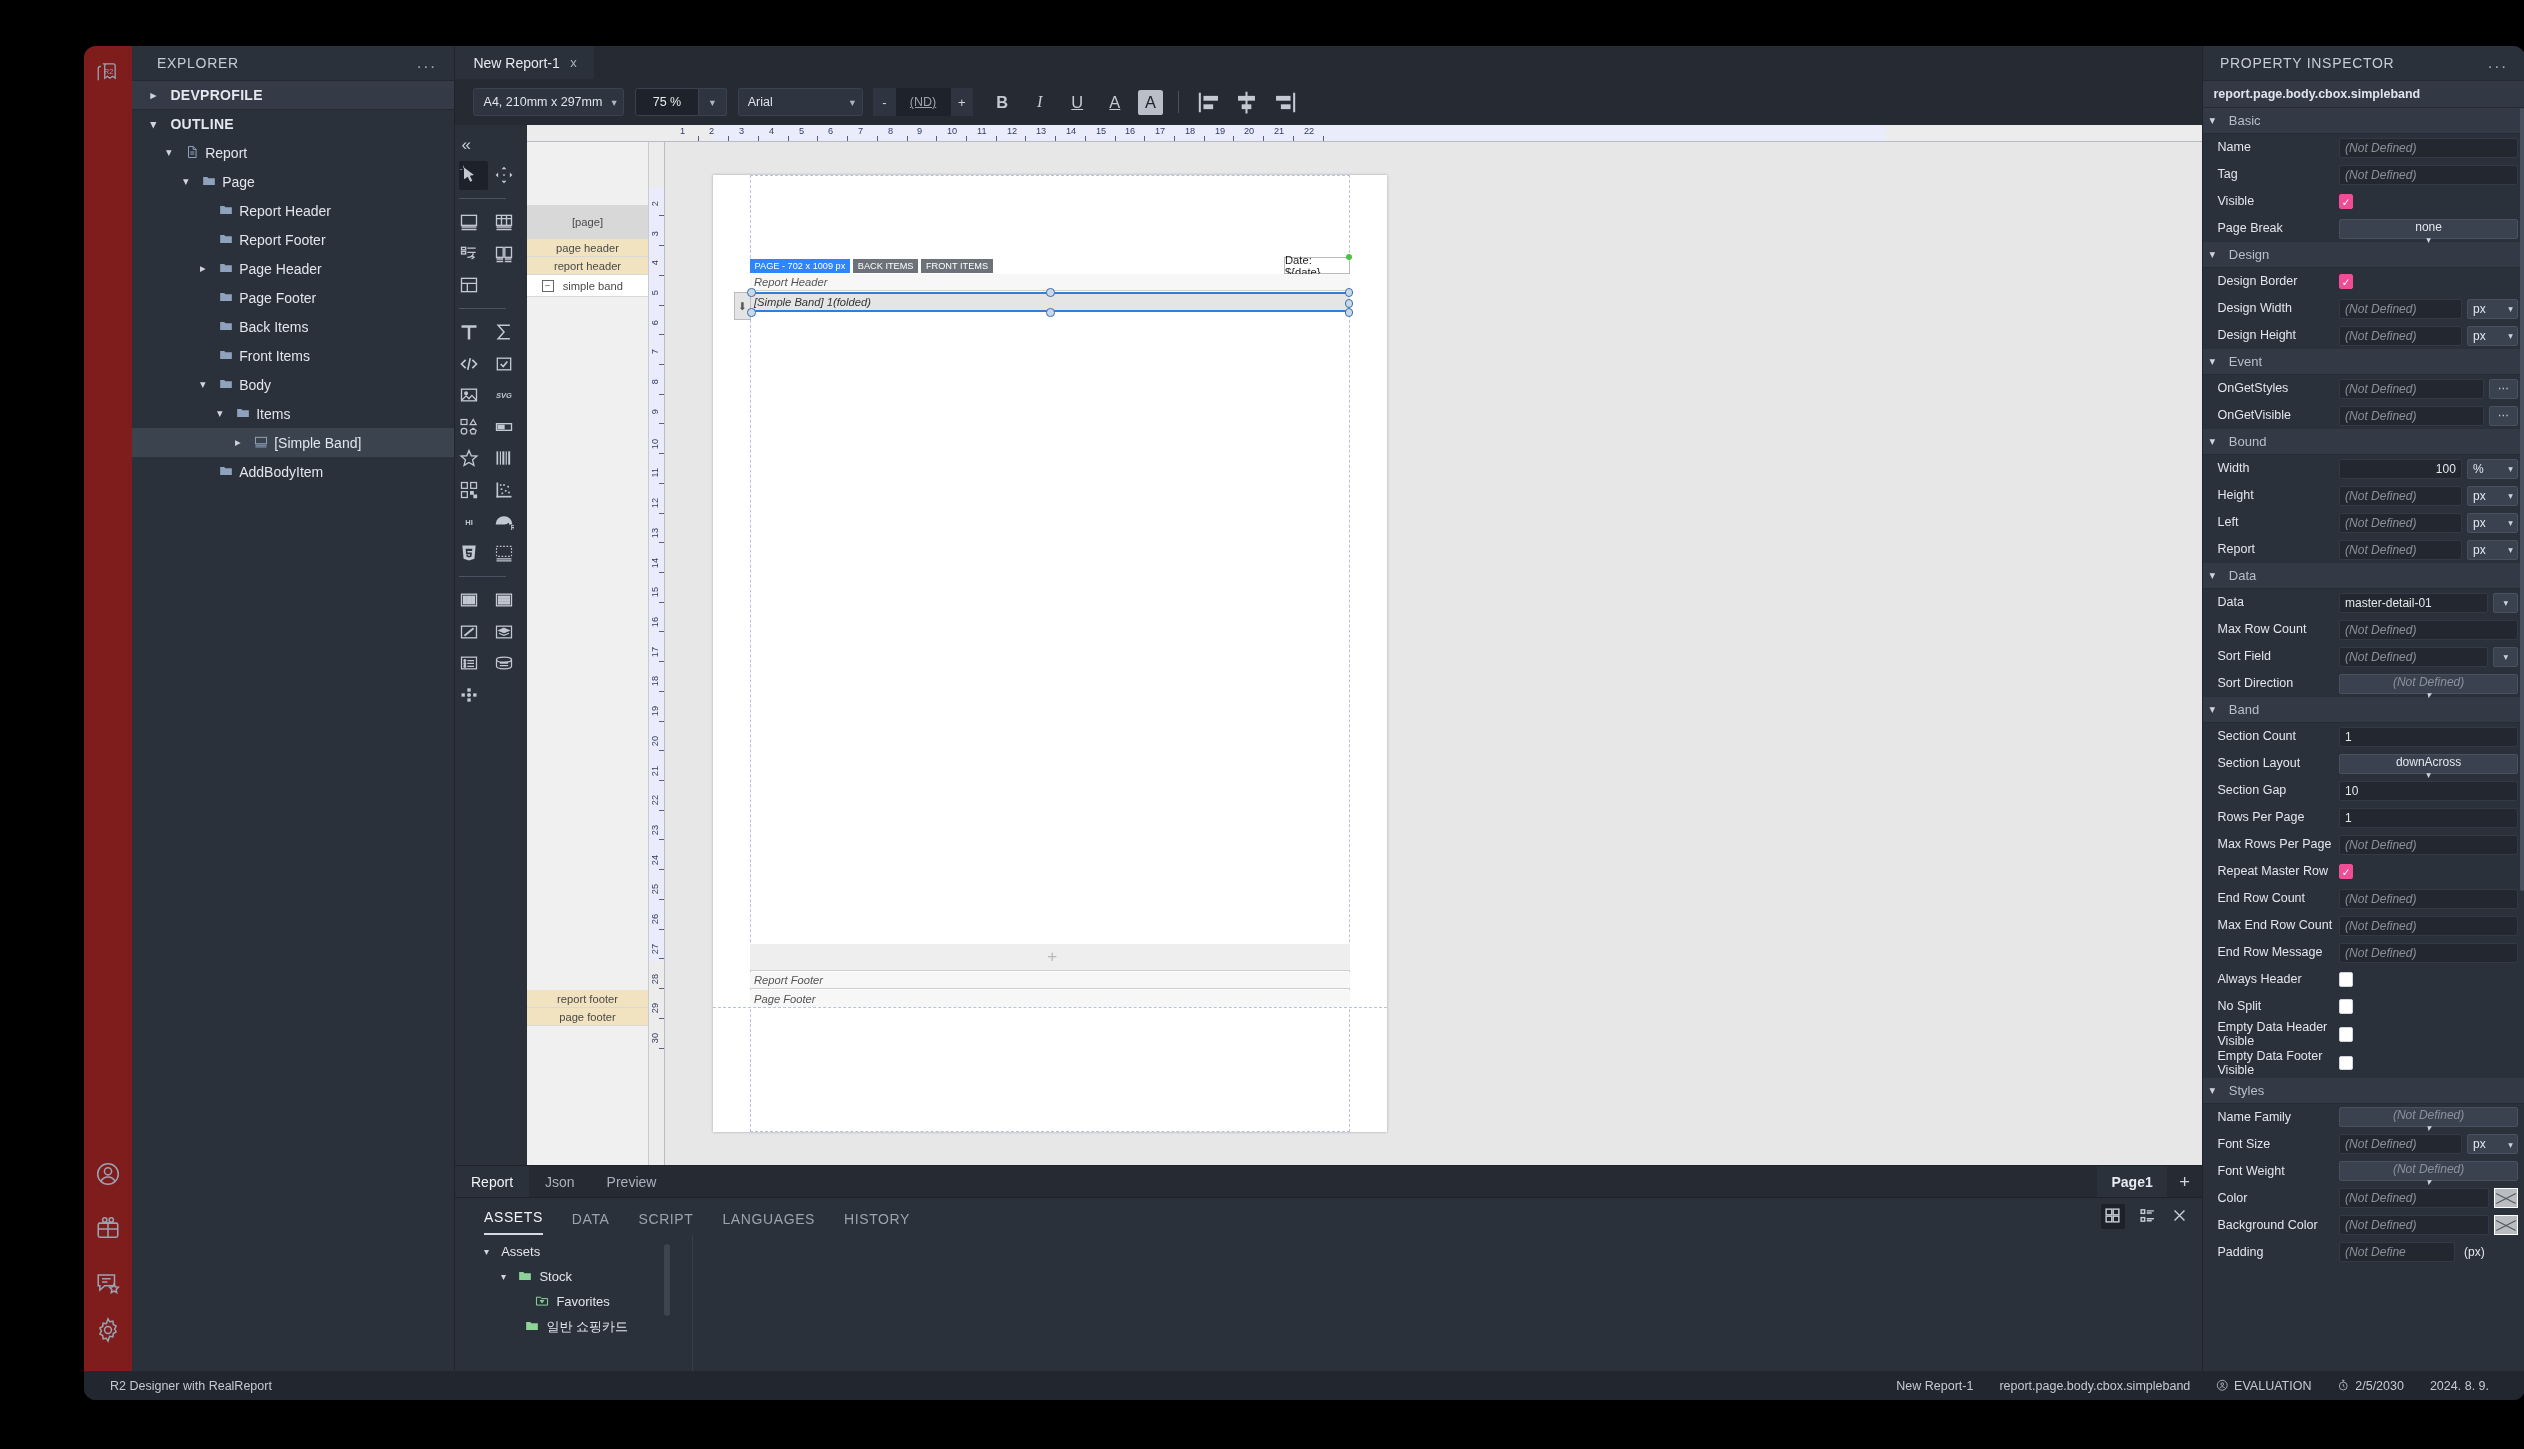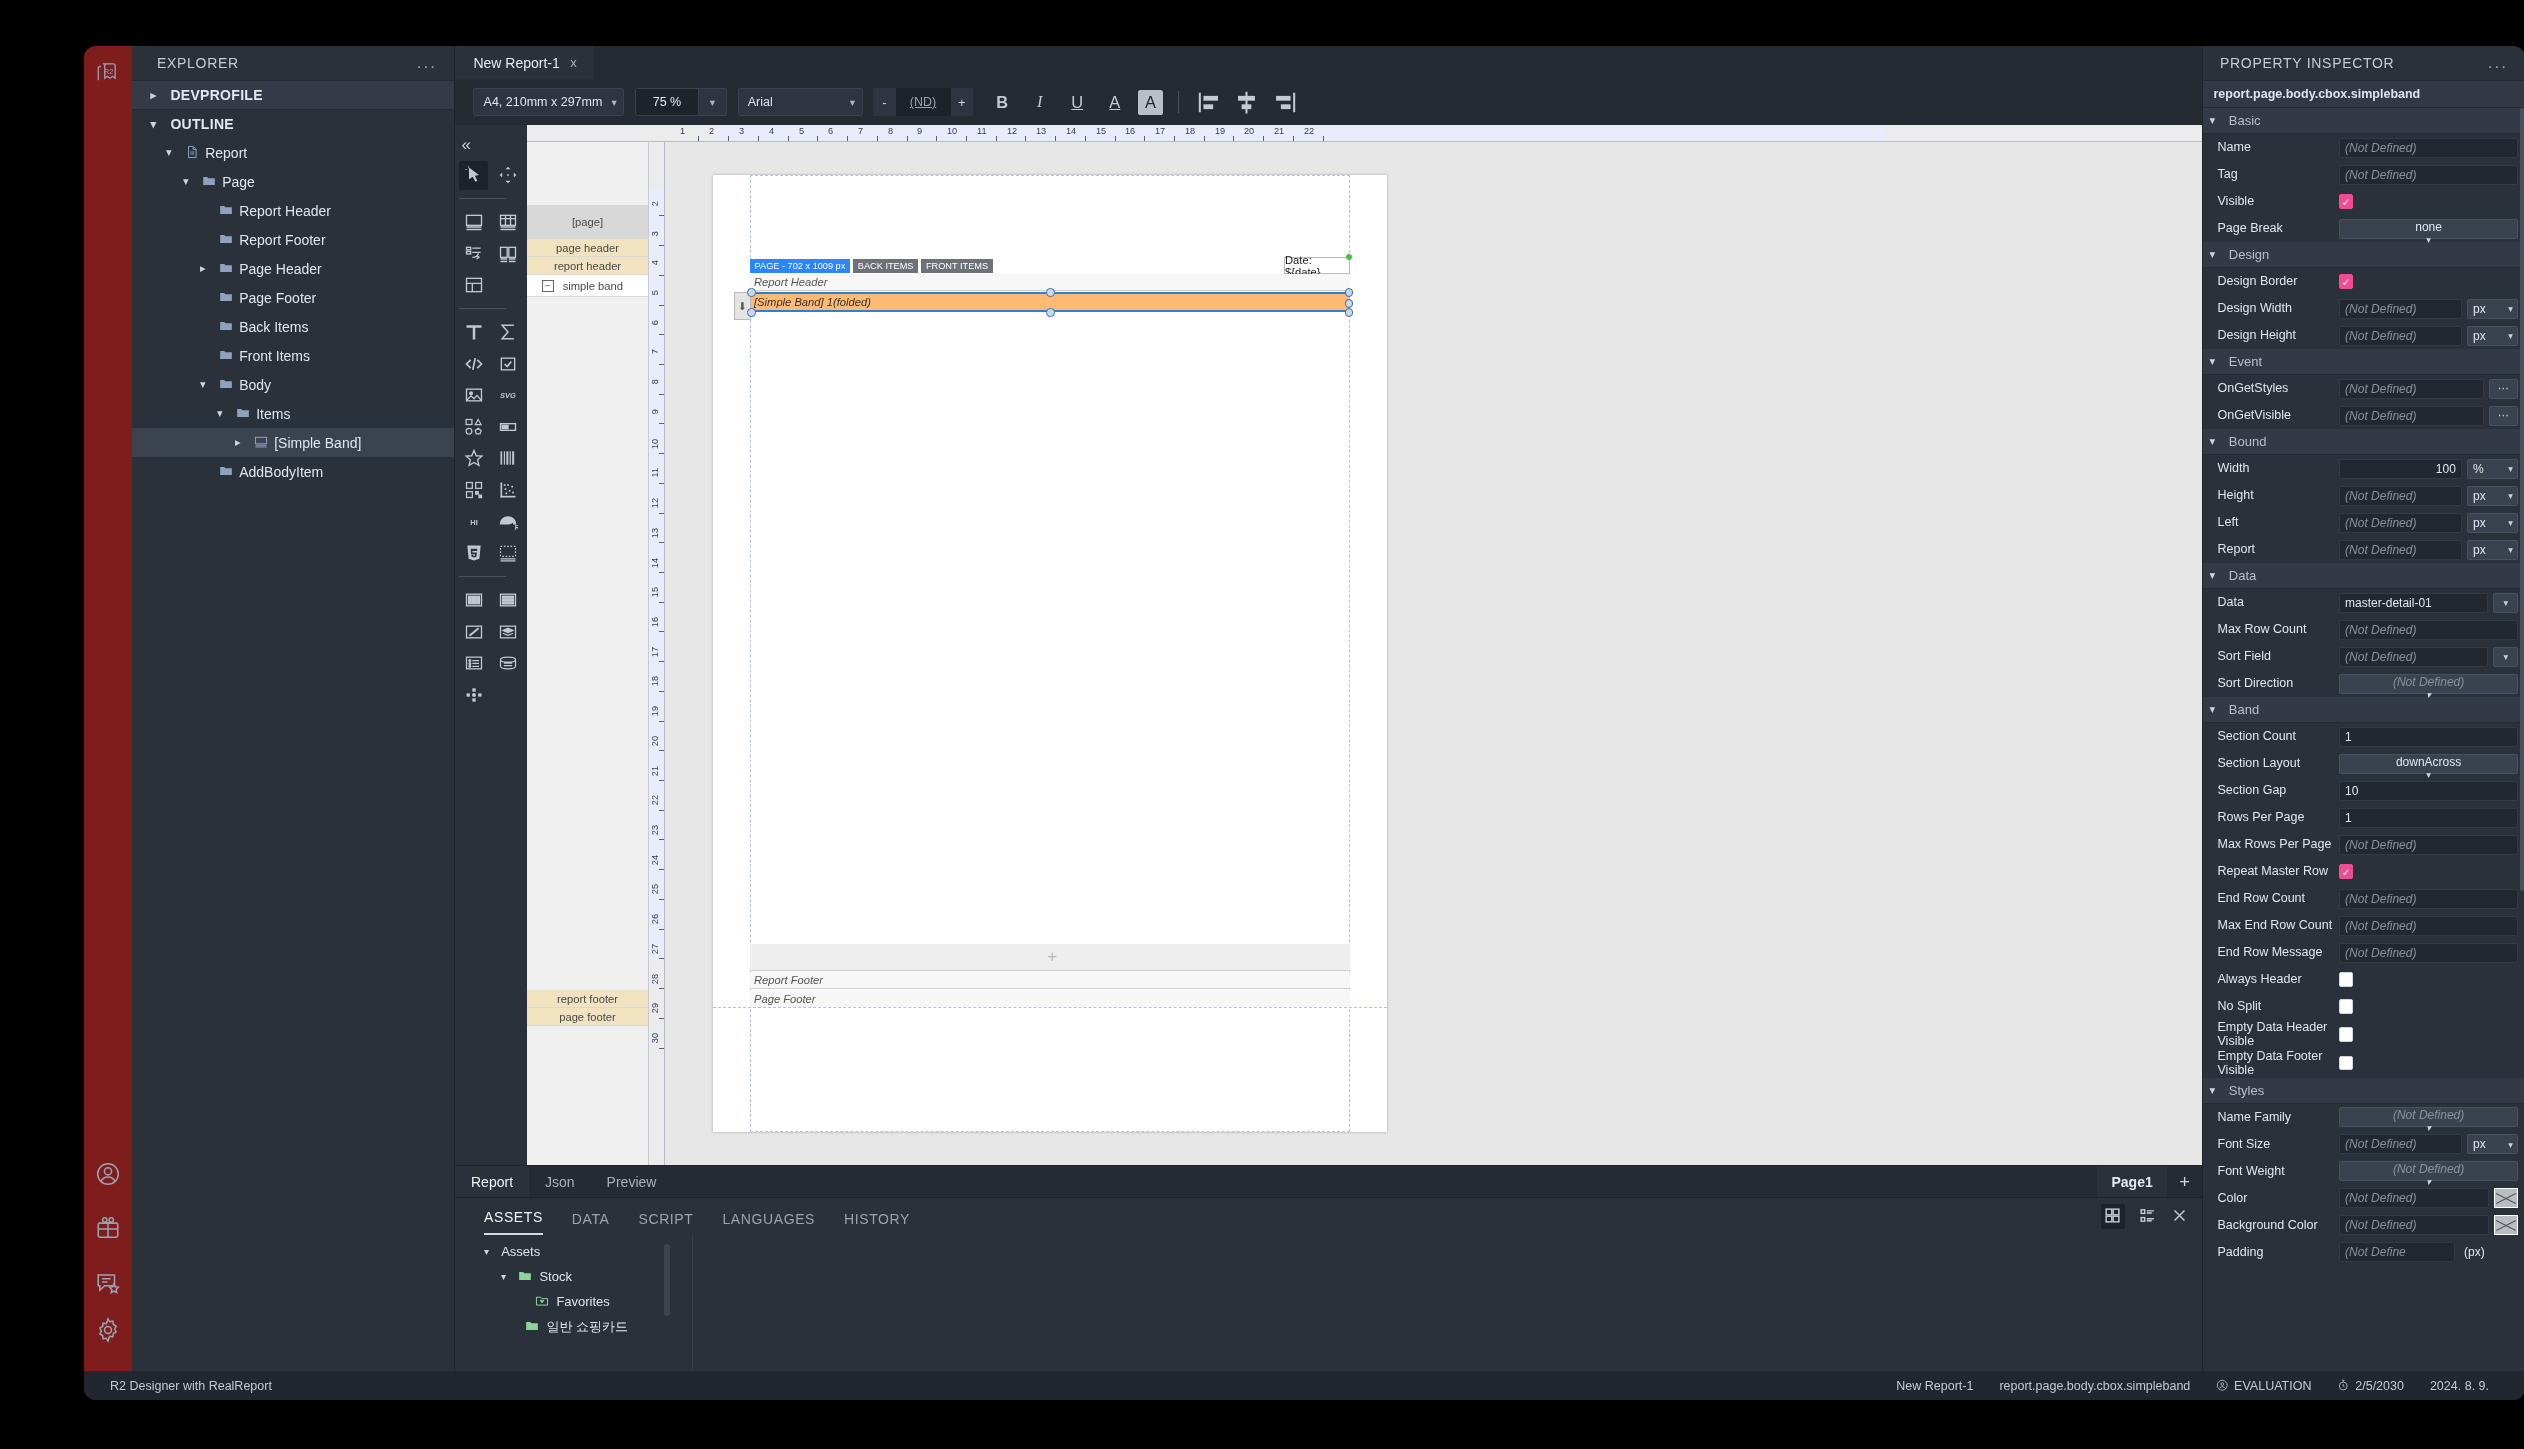--- a/index.html
+++ b/index.html
@@ -130,21 +130,21 @@
   
   .design-wrap { flex: 1; display: flex; min-height: 0; }
   .palette {
     width: 72px; min-width: 72px; background: #2b313b;
     padding: 9.2px 0 0 0; display: flex; flex-direction: column; align-items: center;
   }
   .pal-collapse { color: #c8ced8; font-size: 17px; height: 22.4px; width: 100%;
      display:flex; align-items:center; padding-left: 6.6px; }
   .pal-grid { display: grid; grid-template-columns: 29px 29px; gap: 2.6px 5.3px; margin-top: 4px; }
   .pal-btn {
-    width: 29px; height: 29px; display: flex; align-items: center; justify-content: center;
+    width: 29px; height: 29px; display: flex; align-items: center; 
     color: #c2c8d2; border-radius: 2.6px;
   }
   .pal-btn.active { background: #1d2129; }
   .pal-btn svg { width: 20px; height: 20px; }
   .pal-btn.wide { grid-column: span 2; }
   .pal-sep { width: 47px; height: 0.7px; background: #4b5362; margin: 6px 0; }
   .canvas-area { flex: 1; position: relative; background: #e7e7e7; overflow: hidden; }
   .ruler-h {
     position: absolute; left: 0; right: 0; top: 0; height: 17px;
     background: #ececec; border-bottom: 0.7px solid #b9bcc4;
@@ -194,21 +194,21 @@
     display: flex; align-items: center; padding-left: 4px;
   }
   .hdr-band.grayfill { background: #eeeeee; }
   .hdr-band.lightfill { background: #f7f7f7; }
   .date-cell {
     position: absolute; border: 0.7px solid #bbb; background: #fff;
     display: flex; align-items: center; justify-content: flex-end;
     font-size: 11.2px; color: #1a1a1a; padding-right: 2px;
   }
   .sel-band {
-    position: absolute; background: #fdba74;
+    position: absolute; background: #e5e5e5;
     border-top: 2px solid #2f7fd8; border-bottom: 2px solid #2f7fd8;
     font-style: italic; font-size: 11.2px; color: #333;
     display: flex; align-items: center; padding-left: 4px;
   }
   .handle {
     position: absolute; width: 8.5px; height: 8.5px; border-radius: 50%;
     background: #c9d8ea; border: 1px solid #3d6fa5; z-index: 8;
   }
   .drag-chip {
     position: absolute; width: 17px; height: 28px; background: #e4e4e4;

